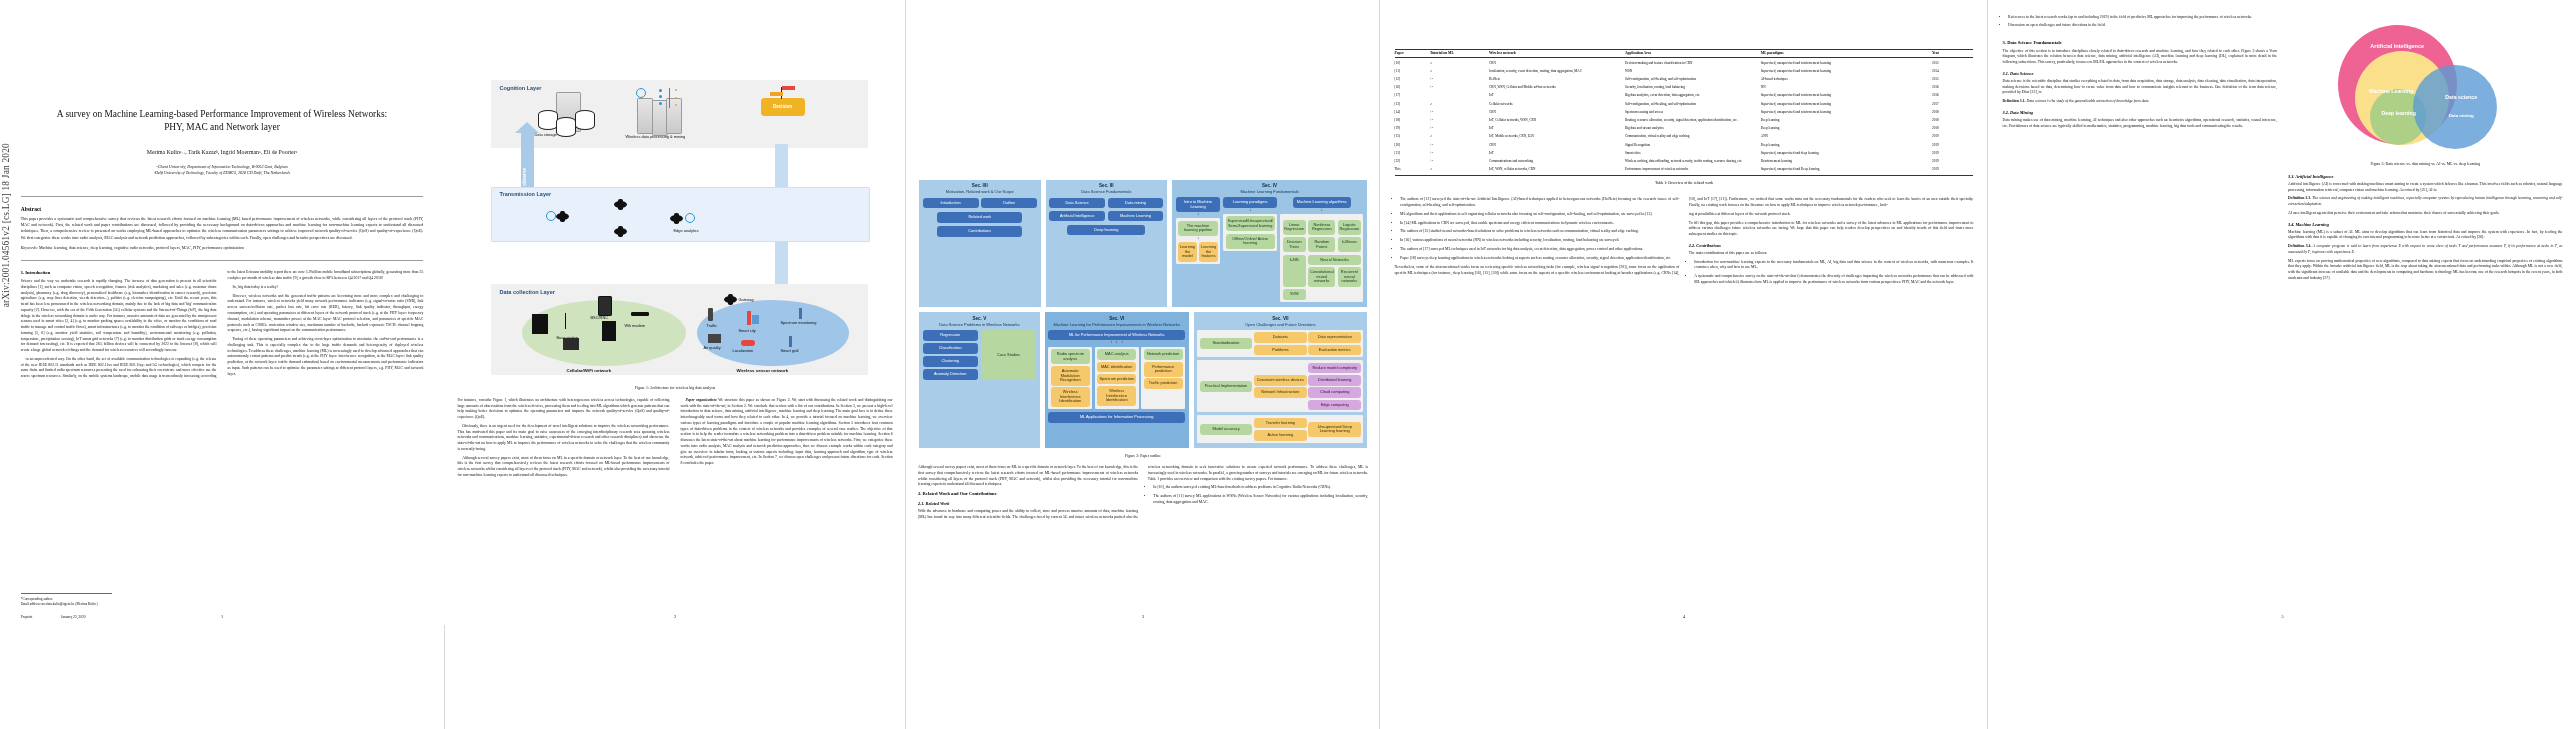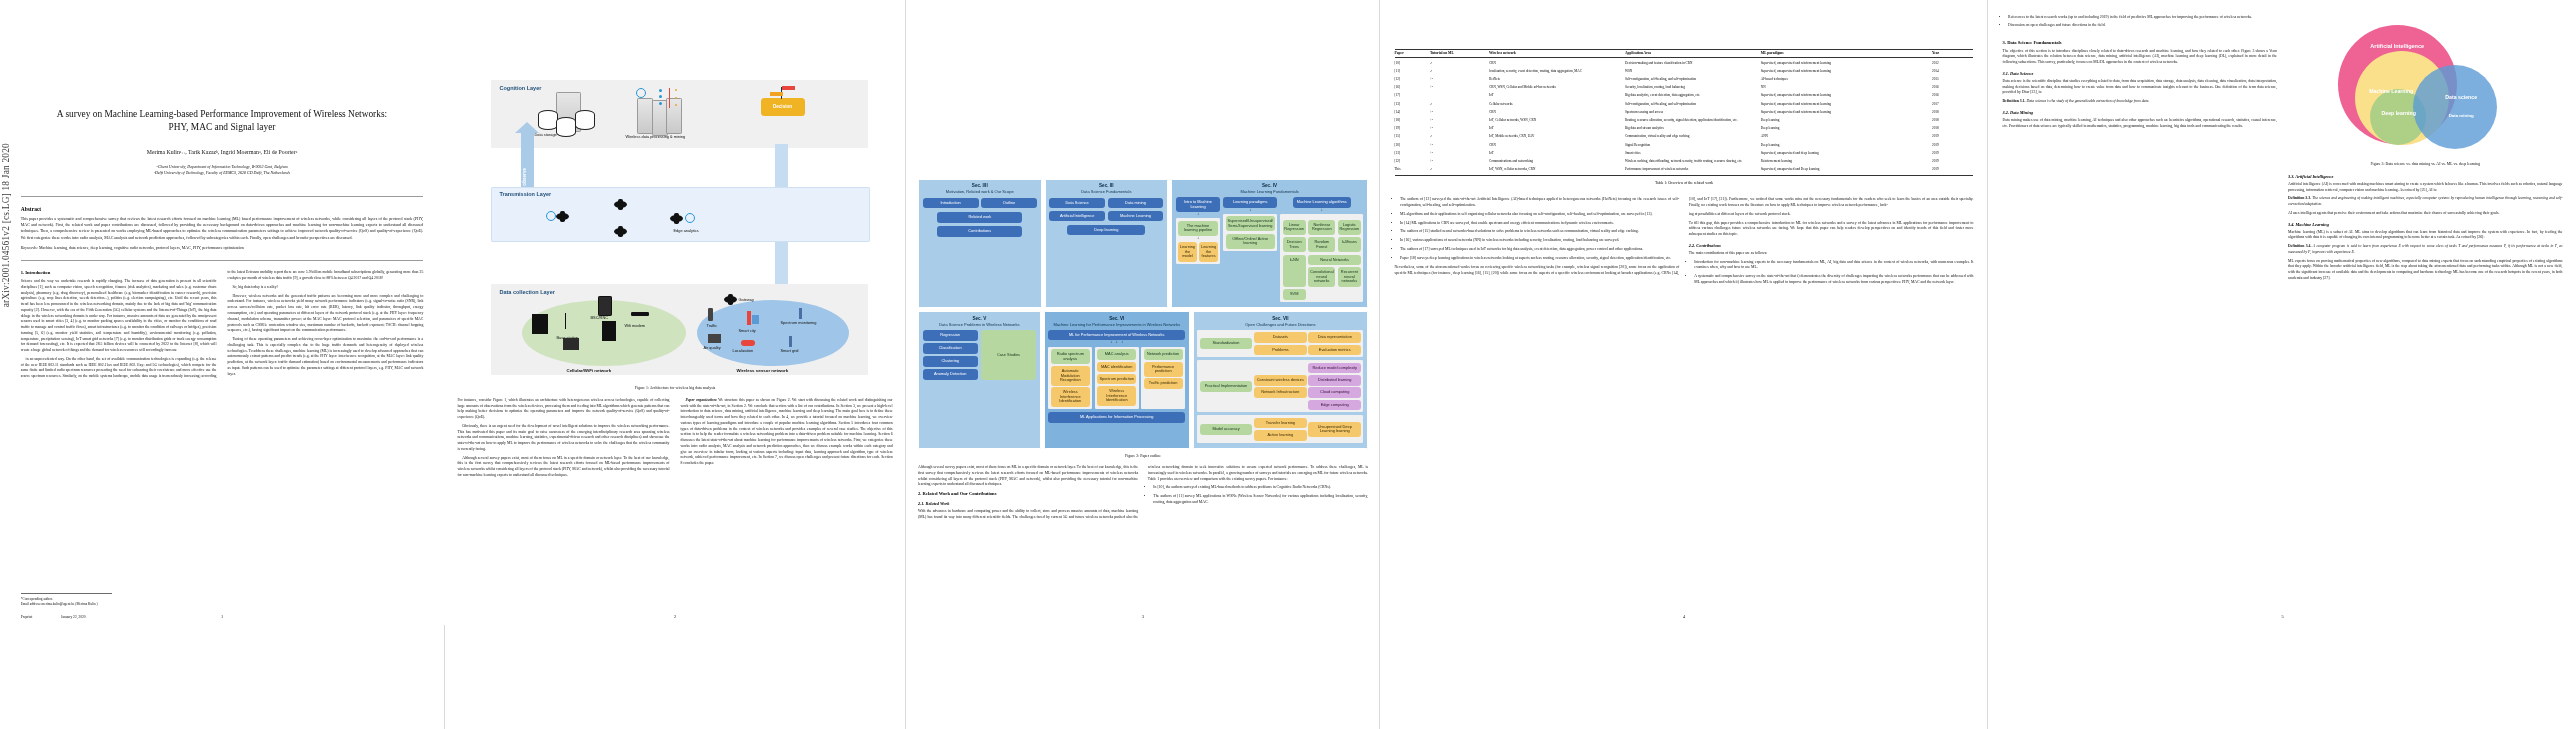--- a/index.html
+++ b/index.html
@@ -113,21 +113,21 @@
 </head>
 <body>
 
 <div class="sheet">
 
   <div class="page p1">
     <div class="arxiv">arXiv:2001.04561v2  [cs.LG]  18 Jan 2020</div>
 
     <div class="title">
       <span>A survey on Machine Learning-based Performance Improvement of Wireless Networks:</span><br>
-      <span>PHY, MAC and Signal layer</span>
+      <span>PHY, MAC and Network layer</span>
     </div>
     <div class="authors">Merima Kulinᵃ˒˒, Tarik Kazazᵇ, Ingrid Moermanᵃ, Eli de Poorterᵃ</div>
     <div class="affil">
       <div>ᵃGhent University, Department of Information Technology, B-9052 Gent, Belgium</div>
       <div>ᵇDelft University of Technology, Faculty of EEMCS, 2628 CD Delft, The Netherlands</div>
     </div>
 
     <hr class="rule">
     <div class="abs">
       <div class="h-abs">Abstract</div>

